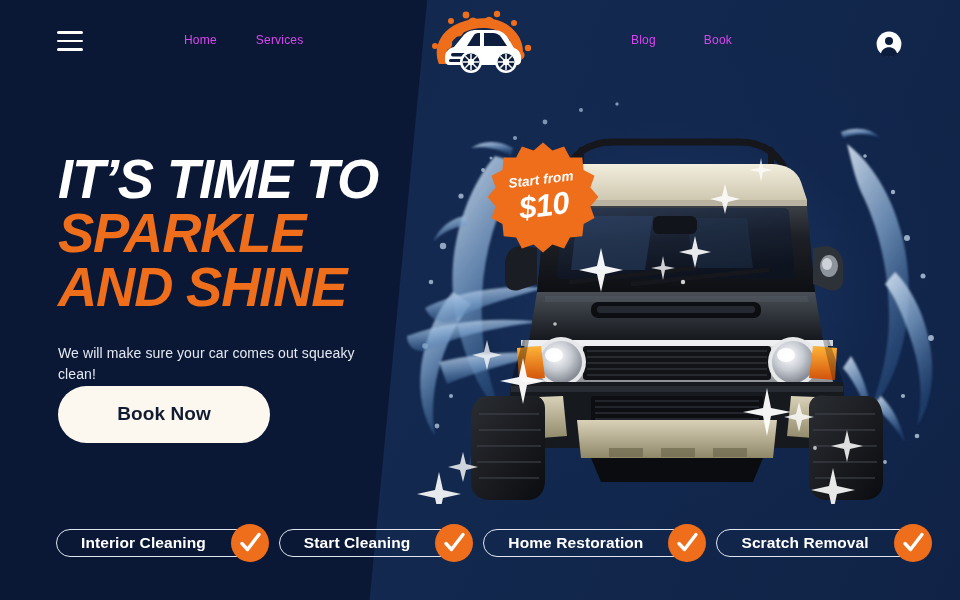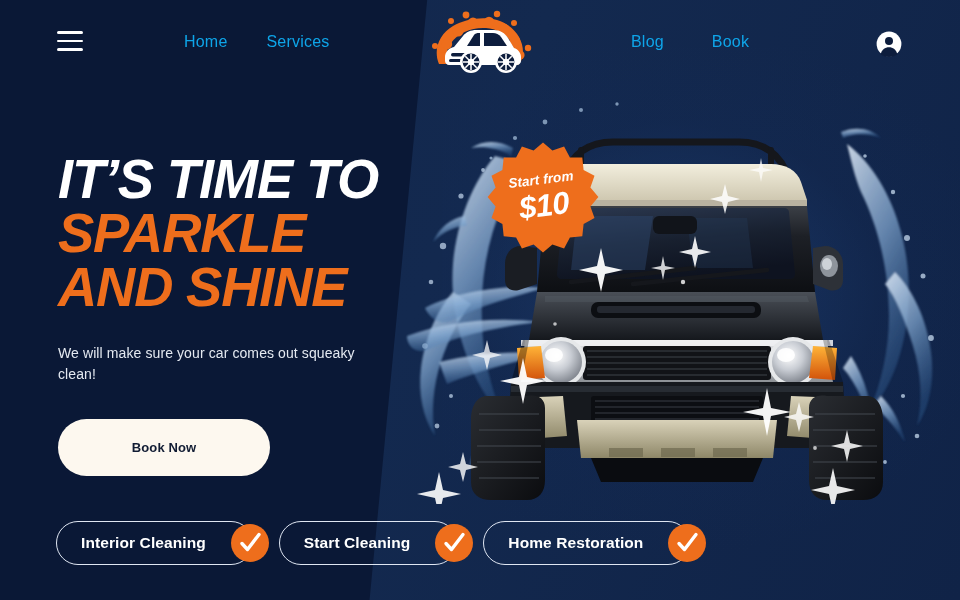--- a/index.html
+++ b/index.html
@@ -58,22 +58,22 @@
 
   .nav-left {
     position:absolute; left:184px; top:33px;
     display:flex; gap:39px;
   }
   .nav-right {
     position:absolute; left:631px; top:33px;
     display:flex; gap:48px;
   }
   .nav-link {
-    color:#0ea5e9;
-    font-size:16px;
+    color:#d946ef;
+    font-size:12px;
     letter-spacing:0.2px;
     cursor:pointer;
     white-space:nowrap;
     text-decoration:none;
   }
 
   
   .logo {
     position:absolute; left:425px; top:10px;
     width:112px; height:66px;
@@ -155,45 +155,44 @@
   .subcopy {
     margin-top:29px;
     color:#e4e9f1;
     font-size:14px;
     line-height:1.52;
     letter-spacing:0.1px;
     max-width:300px;
   }
 
   .cta {
-    margin-top:33px;
     display:inline-flex;
     align-items:center; justify-content:center;
     width:212px; height:57px;
     background:#fdf8ef;
     color:#111c33;
     border:none; border-radius:30px;
     font-family:"Liberation Sans", sans-serif;
-    font-size:13px; font-weight:bold;
+    font-size:19px; font-weight:bold;
     letter-spacing:0.1px;
     cursor:pointer;
   }
 
   
   .pills {
     position:absolute;
     left:56px; bottom:36px;
     width:860px; height:42px;
     z-index:35;
     display:flex;
     align-items:center;
   }
   .pill {
     position:relative;
-    height:44px;
+    height:28px;
     display:inline-flex;
     align-items:center;
     padding:0 46px 0 24px;
     border:1.6px solid #dfe6f2;
     border-radius:22px;
     color:#ffffff;
     font-size:15.5px;
     font-weight:bold;
     letter-spacing:0.1px;
     white-space:nowrap;
@@ -596,16 +595,24 @@
 
     <div class="pill">
       <span>Home Restoration</span>
       <span class="check">
         <svg viewBox="0 0 24 24" xmlns="http://www.w3.org/2000/svg">
           <path d="M4 12.5 L9.5 18.5 L21 3.5" fill="none" stroke="#ffffff" stroke-width="3.4" stroke-linecap="round" stroke-linejoin="round"></path>
         </svg>
       </span>
     </div>
 
+    <div class="pill">
+      <span>Scratch Removal</span>
+      <span class="check">
+        <svg viewBox="0 0 24 24" xmlns="http://www.w3.org/2000/svg">
+          <path d="M4 12.5 L9.5 18.5 L21 3.5" fill="none" stroke="#ffffff" stroke-width="3.4" stroke-linecap="round" stroke-linejoin="round"></path>
+        </svg>
+      </span>
+    </div>
 
   </div>
 
 </div>
 
 </body></html>

